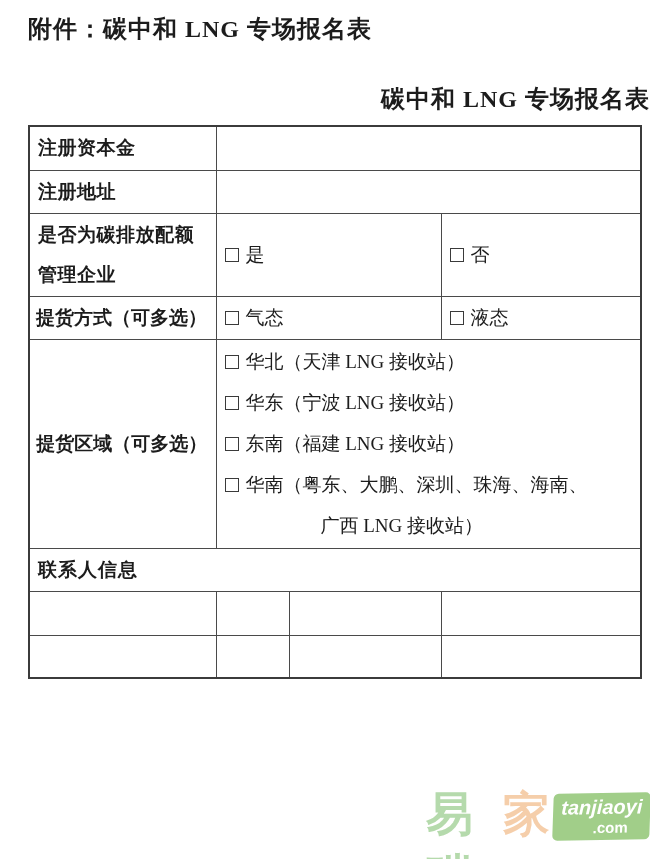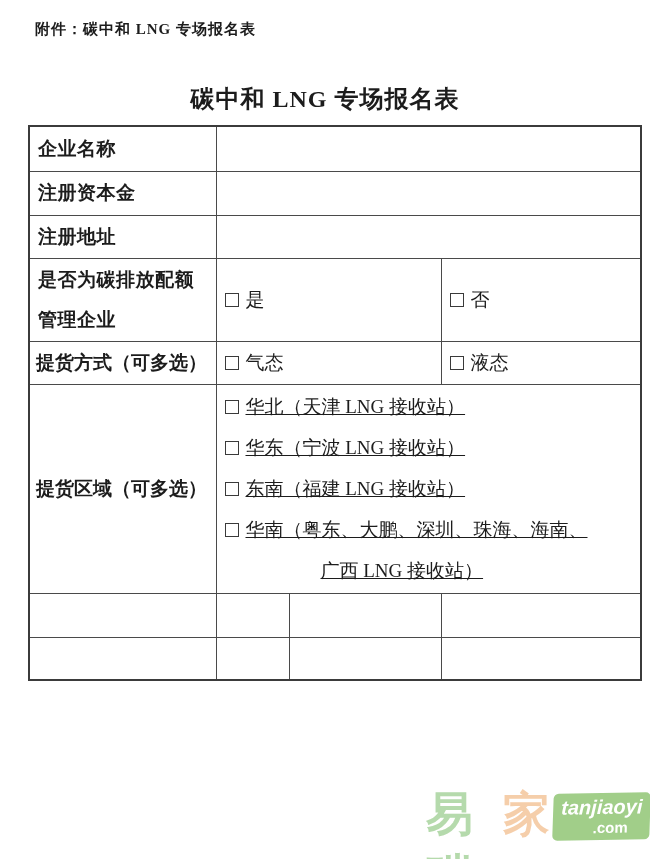--- a/index.html
+++ b/index.html
@@ -10,34 +10,33 @@
   }
   .page {
     position: relative;
     width: 650px;
     height: 859px;
     background: #ffffff;
     overflow: hidden;
   }
   .attachment-line {
     position: absolute;
-    top: 20px;
+    top: 13px;
     left: 28px;
-    font-size: 15px;
+    font-size: 24px;
     font-weight: bold;
     letter-spacing: 1px;
     white-space: nowrap;
-    margin-left: 7px;
   }
   .doc-title {
     position: absolute;
     top: 83px;
     left: 0;
     width: 100%;
-    text-align: center;
+    text-align: right;
     font-size: 24px;
     font-weight: bold;
     letter-spacing: 1px;
   }
   table.form-table {
     position: absolute;
     top: 125px;
     left: 28px;
     width: 612px;
     border-collapse: collapse;
@@ -72,21 +71,21 @@
   }
   .checkbox {
     display: inline-block;
     width: 14px;
     height: 14px;
     border: 1.5px solid #3a3a3a;
     vertical-align: -1px;
     margin-right: 7px;
     background: #fff;
   }
-  .region-cell { padding: 4px 8px 4px 12px; text-decoration: underline; }
+  .region-cell { padding: 4px 8px 4px 12px; }
   .opt-line { line-height: 41px; white-space: nowrap; }
   .opt-cont {
     line-height: 41px;
     padding-left: 96px;
     white-space: nowrap;
   }
   
   .watermark {
     position: absolute;
     left: 426px;
@@ -139,24 +138,20 @@
   <div class="doc-title">碳中和 LNG 专场报名表</div>
 
   <table class="form-table">
     <colgroup>
       <col style="width:187px">
       <col style="width:73px">
       <col style="width:152px">
       <col style="width:200px">
     </colgroup>
     <tbody>
-      <tr style="height:45px;">
-        <td class="label-cell">企业名称</td>
-        <td class="value-cell" colspan="3"></td>
-      </tr>
       <tr style="height:44px;">
         <td class="label-cell">注册资本金</td>
         <td class="value-cell" colspan="3"></td>
       </tr>
       <tr style="height:43px;">
         <td class="label-cell">注册地址</td>
         <td class="value-cell" colspan="3"></td>
       </tr>
       <tr style="height:83px;padding-left:16px;">
         <td class="label-cell">是否为碳排放配额管理企业</td>
@@ -170,36 +165,39 @@
       <tr style="height:43px;">
         <td class="label-cell" style="padding-left:6px; letter-spacing:0;margin-left:20px;">提货方式（可多选）</td>
         <td class="opt-cell" colspan="2">
           <span class="checkbox"></span><span>气态</span>
         </td>
         <td class="opt-cell">
           <span class="checkbox"></span><span>液态</span>
         </td>
       </tr>
       <tr style="height:209px;">
-        <td class="label-cell" style="padding-left:6px; letter-spacing:0;">提货区域（可多选）</td>
+        <td class="label-cell" style="padding-left:6px; letter-spacing:0;text-align:center;">提货区域（可多选）</td>
         <td class="region-cell" colspan="3">
           <div class="opt-line">
             <span class="checkbox"></span><span>华北（天津 LNG 接收站）</span>
           </div>
           <div class="opt-line">
             <span class="checkbox"></span><span>华东（宁波 LNG 接收站）</span>
           </div>
           <div class="opt-line">
             <span class="checkbox"></span><span>东南（福建 LNG 接收站）</span>
           </div>
           <div class="opt-line">
             <span class="checkbox"></span><span>华南（粤东、大鹏、深圳、珠海、海南、</span>
           </div>
           <div class="opt-cont">广西 LNG 接收站）</div>
         </td>
+      </tr>
+      <tr style="height:43px;">
+        <td class="section-cell" colspan="4">联系人信息</td>
       </tr>
       <tr style="height:44px;">
         <td></td>
         <td></td>
         <td></td>
         <td></td>
       </tr>
       <tr style="height:43px;">
         <td></td>
         <td></td>

